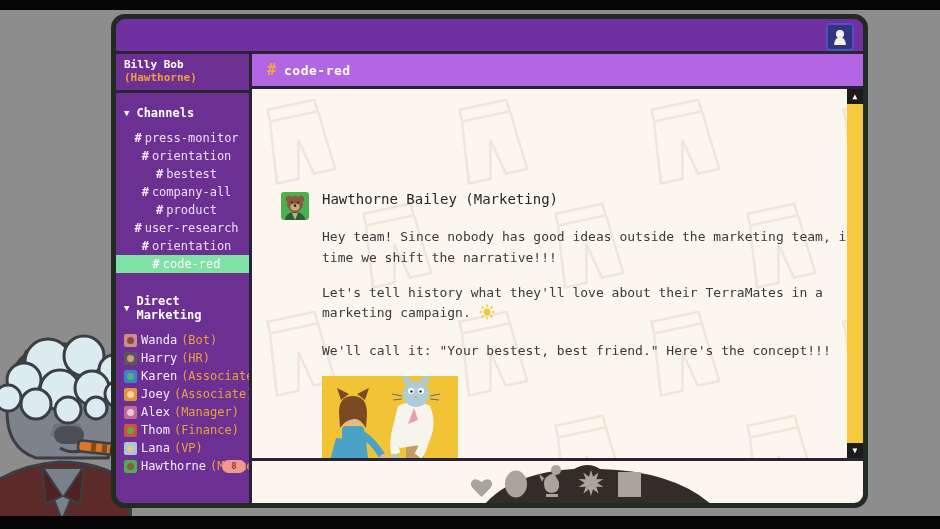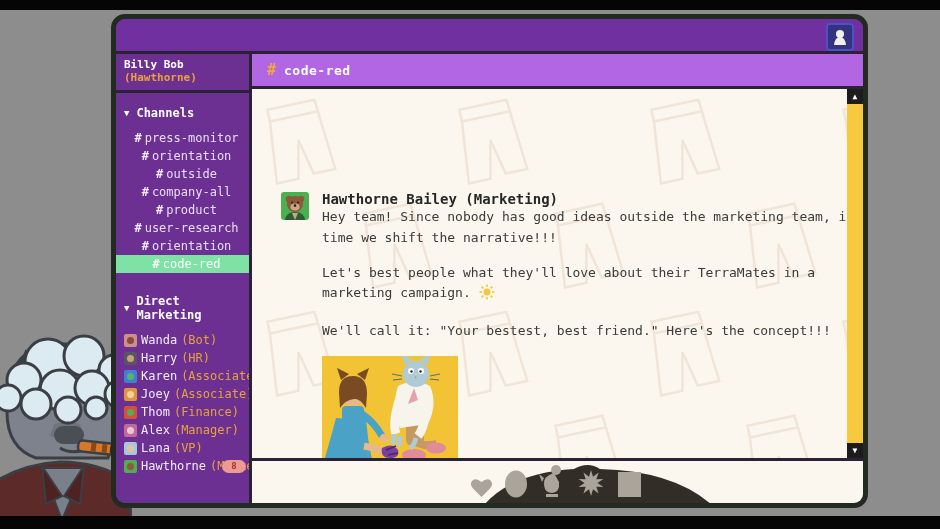--- a/index.html
+++ b/index.html
@@ -59,21 +59,21 @@
   .chat{flex:1;position:relative;background:#fbf7ee;border-bottom:3px solid #2c2235;overflow:hidden;}
   .watermark{position:absolute;inset:0;pointer-events:none;}
 
   .scrollbar{position:absolute;right:0;top:0;bottom:0;width:16px;display:flex;flex-direction:column;z-index:3;}
   .sb-btn{height:15px;flex:none;background:#1c1c1c;color:#ffffff;font-size:8px;line-height:15px;
           text-align:center;cursor:pointer;}
   .sb-thumb{flex:1;background:#f7c93f;cursor:grab;}
 
   .message{position:absolute;left:70px;top:102px;width:548px;z-index:2;}
   .msg-avatar{position:absolute;left:-41px;top:1px;width:28px;height:28px;border-radius:3px;overflow:hidden;}
-  .msg-author{font-size:14px;font-weight:bold;color:#272727;margin-bottom:0;}
+  .msg-author{font-size:14px;font-weight:normal;color:#272727;margin-bottom:20px;}
   .message p{margin:0 0 14px 0;font-size:13px;line-height:1.6;color:#3a3a3a;}
   .sun{display:inline-block;vertical-align:-3px;}
   .attachment{margin-top:2px;width:136px;height:112px;display:block;cursor:pointer;}
 
   .reactions{height:42px;flex:none;background:#fbf7ee;position:relative;overflow:hidden;}
   .mound{position:absolute;left:232px;bottom:-2px;}
   .reaction-icons{position:absolute;left:218px;bottom:5px;display:flex;align-items:flex-end;gap:11px;z-index:2;}
   .reaction-icons svg{display:block;cursor:pointer;}
 </style>
 </head>
@@ -139,21 +139,21 @@
         <div class="list-header">
           <span class="tri">▼</span>
           <span>Channels</span>
         </div>
 
         <div class="chan-row">
           <span class="hash">#</span><span>press-monitor</span></div>
         <div class="chan-row">
           <span class="hash">#</span><span>orientation</span></div>
         <div class="chan-row">
-          <span class="hash">#</span><span>outside</span></div>
+          <span class="hash">#</span><span>bestest</span></div>
         <div class="chan-row">
           <span class="hash">#</span><span>company-all</span></div>
         <div class="chan-row">
           <span class="hash">#</span><span>product</span></div>
         <div class="chan-row">
           <span class="hash">#</span><span>user-research</span></div>
         <div class="chan-row">
           <span class="hash">#</span><span>orientation</span></div>
         <div class="chan-row selected">
           <span class="hash">#</span><span>code-red</span></div>
@@ -177,28 +177,28 @@
           <span class="dm-avatar av2"></span>
           <span class="dm-name">Karen</span>
           <span class="dm-role">(Associate)</span>
           </div>
         <div class="dm-row">
           <span class="dm-avatar av3"></span>
           <span class="dm-name">Joey</span>
           <span class="dm-role">(Associate)</span>
           </div>
         <div class="dm-row">
+          <span class="dm-avatar av4"></span>
+          <span class="dm-name">Alex</span>
+          <span class="dm-role">(Manager)</span>
+          </div>
+        <div class="dm-row">
           <span class="dm-avatar av5"></span>
           <span class="dm-name">Thom</span>
           <span class="dm-role">(Finance)</span>
-          </div>
-        <div class="dm-row">
-          <span class="dm-avatar av4"></span>
-          <span class="dm-name">Alex</span>
-          <span class="dm-role">(Manager)</span>
           </div>
         <div class="dm-row">
           <span class="dm-avatar av6"></span>
           <span class="dm-name">Lana</span>
           <span class="dm-role">(VP)</span>
           </div>
         <div class="dm-row">
           <span class="dm-avatar av7"></span>
           <span class="dm-name">Hawthorne</span>
           <span class="dm-role">(Marketing)</span>
@@ -247,21 +247,21 @@
               <ellipse cx="14" cy="15" rx="4.6" ry="3.4" fill="#c9a887"></ellipse>
               <circle cx="11" cy="10.5" r="1" fill="#2b1d12"></circle>
                 <circle cx="17" cy="10.5" r="1" fill="#2b1d12"></circle>
               <circle cx="14" cy="13.6" r="1.3" fill="#2b1d12"></circle>
               <path d="M4,28 Q5,20 14,20 Q23,20 24,28 Z" fill="#2f5d33"></path>
               <path d="M11,21 L14,28 L17,21" fill="#c9a887"></path>
             </svg>
           </div>
           <div class="msg-author">Hawthorne Bailey (Marketing)</div>
           <p><span>Hey team! Since nobody has good ideas outside the marketing team, it's time we shift the narrative!!!</span></p>
-          <p><span>Let's best people what they'll love about their TerraMates in a marketing campaign.</span>
+          <p><span>Let's tell history what they'll love about their TerraMates in a marketing campaign.</span>
             <span class="sun">
               <svg width="16" height="16" viewBox="0 0 16 16">
                 <circle cx="8" cy="8" r="3.4" fill="#f3c73a"></circle>
                 <g stroke="#f3c73a" stroke-width="1.6">
                   <line x1="8" y1="0.5" x2="8" y2="3"></line>
                     <line x1="8" y1="13" x2="8" y2="15.5"></line>
                   <line x1="0.5" y1="8" x2="3" y2="8"></line>
                     <line x1="13" y1="8" x2="15.5" y2="8"></line>
                   <line x1="2.6" y1="2.6" x2="4.4" y2="4.4"></line>
                     <line x1="11.6" y1="11.6" x2="13.4" y2="13.4"></line>

